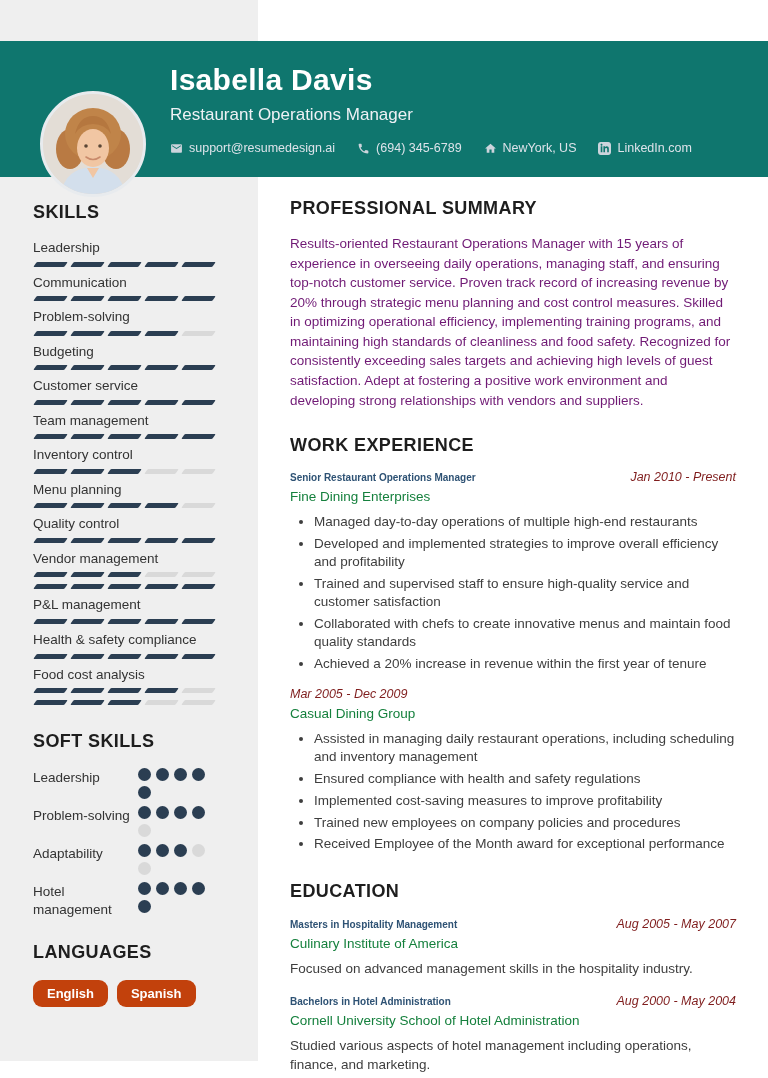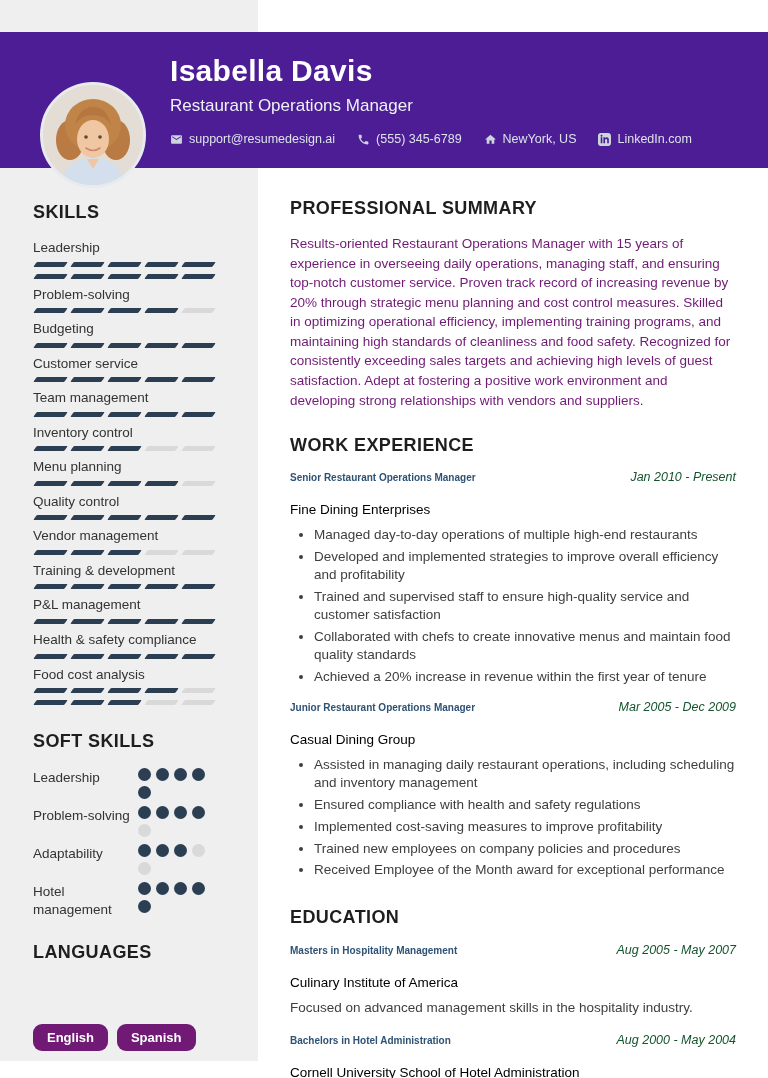--- a/index.html
+++ b/index.html
@@ -7,22 +7,22 @@
   body {
     position:relative; overflow:hidden; background:#ffffff;
     font-family:"Liberation Sans", sans-serif; color:#3d3d3d;
   }
   
   .sidebar-bg {
     position:absolute; left:0; top:0; width:258px; height:1061px;
     background:#efefef; z-index:0;
   }
   .header {
-    position:absolute; left:0; top:32px; width:768px; height:136px;
-    background:#4c1d95; z-index:2; display:flex; align-items:center;
+    position:absolute; left:0; top:41px; width:768px; height:136px;
+    background:#0f766e; z-index:2; display:flex; align-items:center;
   }
   
   .avatar {
     position:absolute; left:40px; top:50px; width:106px; height:106px;
     border-radius:50%; overflow:hidden; border:3px solid #e8ebee; background:#e3ddd6;
   }
   .avatar svg { width:100%; height:100%; display:block; }
   .header-text { position:absolute; left:170px; top:22px; }
   .person-name { color:#ffffff; font-size:30px; font-weight:700; letter-spacing:0.3px; }
   .person-title { color:#eef1f5; font-size:17px; font-weight:400; margin-top:8px; }
@@ -47,31 +47,31 @@
   .soft-list { margin-top:16px; }
   .soft-row { display:flex; margin-bottom:7px; }
   .soft-label { width:105px; font-size:13.5px; color:#333333; line-height:1.3; flex:0 0 auto; padding-top:1px; }
   .dots { display:flex; flex-wrap:wrap; gap:5px; width:68px; align-content:flex-start; }
   .dot { width:13px; height:13px; border-radius:50%; background:#d9d9d9; flex:0 0 auto; }
   .dot.filled { background:#2b3e52; }
   
   .lang-heading { margin-top:24px; }
   .lang-badges { display:flex; gap:9px; margin-top:17px; }
   .lang-badge {
-    background:#701a75; color:#ffffff; font-size:13px; font-weight:700;
-    padding:6px 14px; border-radius:9px;margin-top:44px;
+    background:#c2410c; color:#ffffff; font-size:13px; font-weight:700;
+    padding:6px 14px; border-radius:9px;
   }
   
   .summary-text { margin-top:15px; font-size:13.5px; line-height:1.45; color:#701a75; }
   .exp-heading { margin-top:25px; }
   .job { margin-top:14px; }
   .job-head { display:flex; justify-content:space-between; align-items:baseline; }
   .job-title { font-size:10px; font-weight:700; color:#2e5274; }
-  .job-dates { font-size:12.5px; font-style:italic; color:#14532d; white-space:nowrap; }
-  .job-company { font-size:13.5px; color:#000000; margin-top:18px; }
+  .job-dates { font-size:12.5px; font-style:italic; color:#7f1d1d; white-space:nowrap; }
+  .job-company { font-size:13.5px; color:#15803d; margin-top:5px; }
   .job-bullets { margin:9px 0 0 0; padding-left:24px; }
   .job-bullets li { font-size:13.5px; color:#3e3e3e; line-height:1.33; margin-bottom:4px; }
   .edu-heading { margin-top:28px; }
   .edu { margin-top:15px; }
   .edu-desc { font-size:13.5px; color:#3e3e3e; margin-top:9px; line-height:1.4; }
 </style>
 </head>
 <body>
 
 <div class="sidebar-bg"></div>
@@ -99,21 +99,21 @@
       <div class="contact-item">
         <svg viewBox="0 0 24 24">
             <path d="M20 4H4c-1.1 0-1.99.9-1.99 2L2 18c0 1.1.9 2 2 2h16c1.1 0 2-.9 2-2V6c0-1.1-.9-2-2-2zm0 4l-8 5-8-5V6l8 5 8-5v2z"></path>
           </svg>
         <span>support@resumedesign.ai</span>
       </div>
       <div class="contact-item">
         <svg viewBox="0 0 24 24">
             <path d="M6.62 10.79c1.44 2.83 3.76 5.14 6.59 6.59l2.2-2.21c.27-.27.67-.36 1.02-.24 1.12.37 2.33.57 3.57.57.55 0 1 .45 1 1V20c0 .55-.45 1-1 1-9.39 0-17-7.61-17-17 0-.55.45-1 1-1h3.5c.55 0 1 .45 1 1 0 1.25.2 2.45.57 3.57.11.35.03.74-.25 1.02l-2.2 2.2z"></path>
           </svg>
-        <span>(555) 345-6789</span>
+        <span>(694) 345-6789</span>
       </div>
       <div class="contact-item">
         <svg viewBox="0 0 24 24">
             <path d="M10 20v-6h4v6h5v-8h3L12 3 2 12h3v8z"></path>
           </svg>
         <span>NewYork, US</span>
       </div>
       <div class="contact-item">
         <svg viewBox="0 0 24 24">
             <path d="M19 0h-14c-2.761 0-5 2.239-5 5v14c0 2.761 2.239 5 5 5h14c2.762 0 5-2.239 5-5v-14c0-2.761-2.238-5-5-5zm-11 19h-3v-11h3v11zm-1.5-12.268c-.966 0-1.75-.79-1.75-1.764s.784-1.764 1.75-1.764 1.75.79 1.75 1.764-.783 1.764-1.75 1.764zm13.5 12.268h-3v-5.604c0-3.368-4-3.113-4 0v5.604h-3v-11h3v1.765c1.396-2.586 7-2.777 7 2.476v6.759z"></path>
@@ -131,20 +131,21 @@
         <div class="skill-label">Leadership</div>
         <div class="skill-bar">
           <span class="seg filled"></span>
           <span class="seg filled"></span>
           <span class="seg filled"></span>
           <span class="seg filled"></span>
           <span class="seg filled"></span>
         </div>
       </div>
       <div class="skill-row">
+        <div class="skill-label">Communication</div>
         <div class="skill-bar">
           <span class="seg filled"></span>
           <span class="seg filled"></span>
           <span class="seg filled"></span>
           <span class="seg filled"></span>
           <span class="seg filled"></span>
         </div>
       </div>
       <div class="skill-row">
         <div class="skill-label">Problem-solving</div>
@@ -220,21 +221,20 @@
         <div class="skill-label">Vendor management</div>
         <div class="skill-bar">
           <span class="seg filled"></span>
           <span class="seg filled"></span>
           <span class="seg filled"></span>
           <span class="seg"></span>
           <span class="seg"></span>
         </div>
       </div>
       <div class="skill-row">
-        <div class="skill-label">Training &amp; development</div>
         <div class="skill-bar">
           <span class="seg filled"></span>
           <span class="seg filled"></span>
           <span class="seg filled"></span>
           <span class="seg filled"></span>
           <span class="seg filled"></span>
         </div>
       </div>
       <div class="skill-row">
         <div class="skill-label">P&amp;L management</div>
@@ -343,21 +343,20 @@
         <ul class="job-bullets">
           <li>Managed day-to-day operations of multiple high-end restaurants</li>
           <li>Developed and implemented strategies to improve overall efficiency and profitability</li>
           <li>Trained and supervised staff to ensure high-quality service and customer satisfaction</li>
           <li>Collaborated with chefs to create innovative menus and maintain food quality standards</li>
           <li>Achieved a 20% increase in revenue within the first year of tenure</li>
         </ul>
       </div>
       <div class="job">
         <div class="job-head">
-          <div class="job-title">Junior Restaurant Operations Manager</div>
           <div class="job-dates">Mar 2005 - Dec 2009</div>
         </div>
         <div class="job-company">Casual Dining Group</div>
         <ul class="job-bullets">
           <li>Assisted in managing daily restaurant operations, including scheduling and inventory management</li>
           <li>Ensured compliance with health and safety regulations</li>
           <li>Implemented cost-saving measures to improve profitability</li>
           <li>Trained new employees on company policies and procedures</li>
           <li>Received Employee of the Month award for exceptional performance</li>
         </ul>

